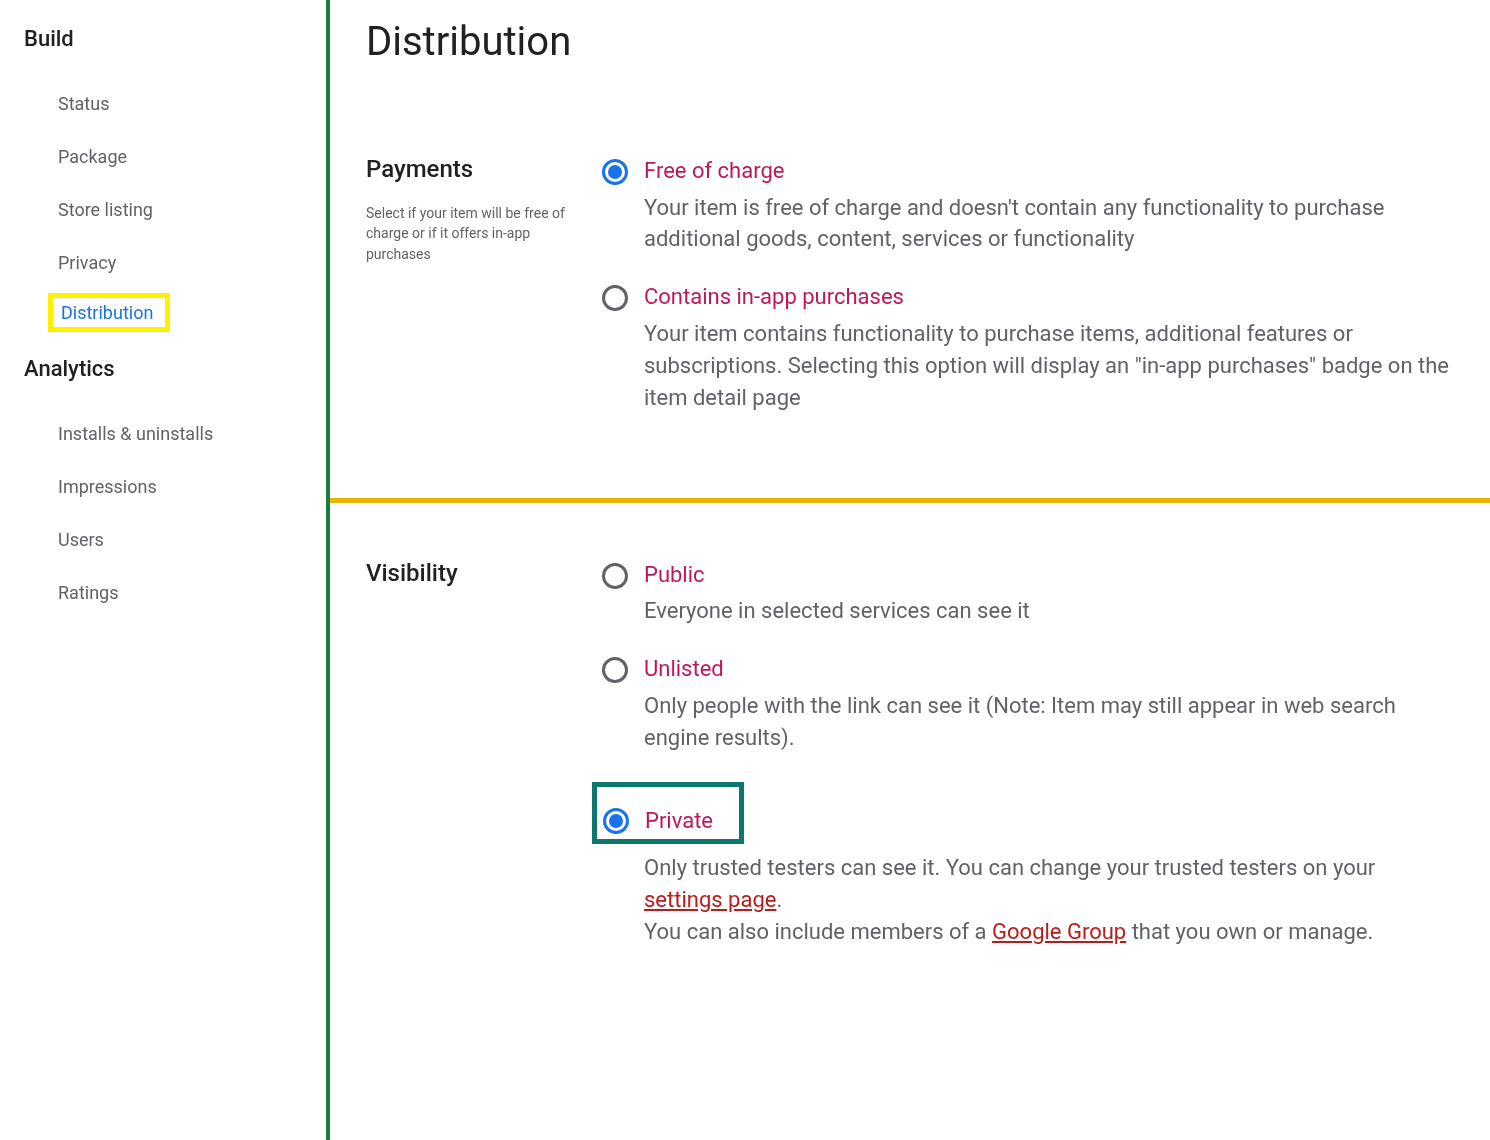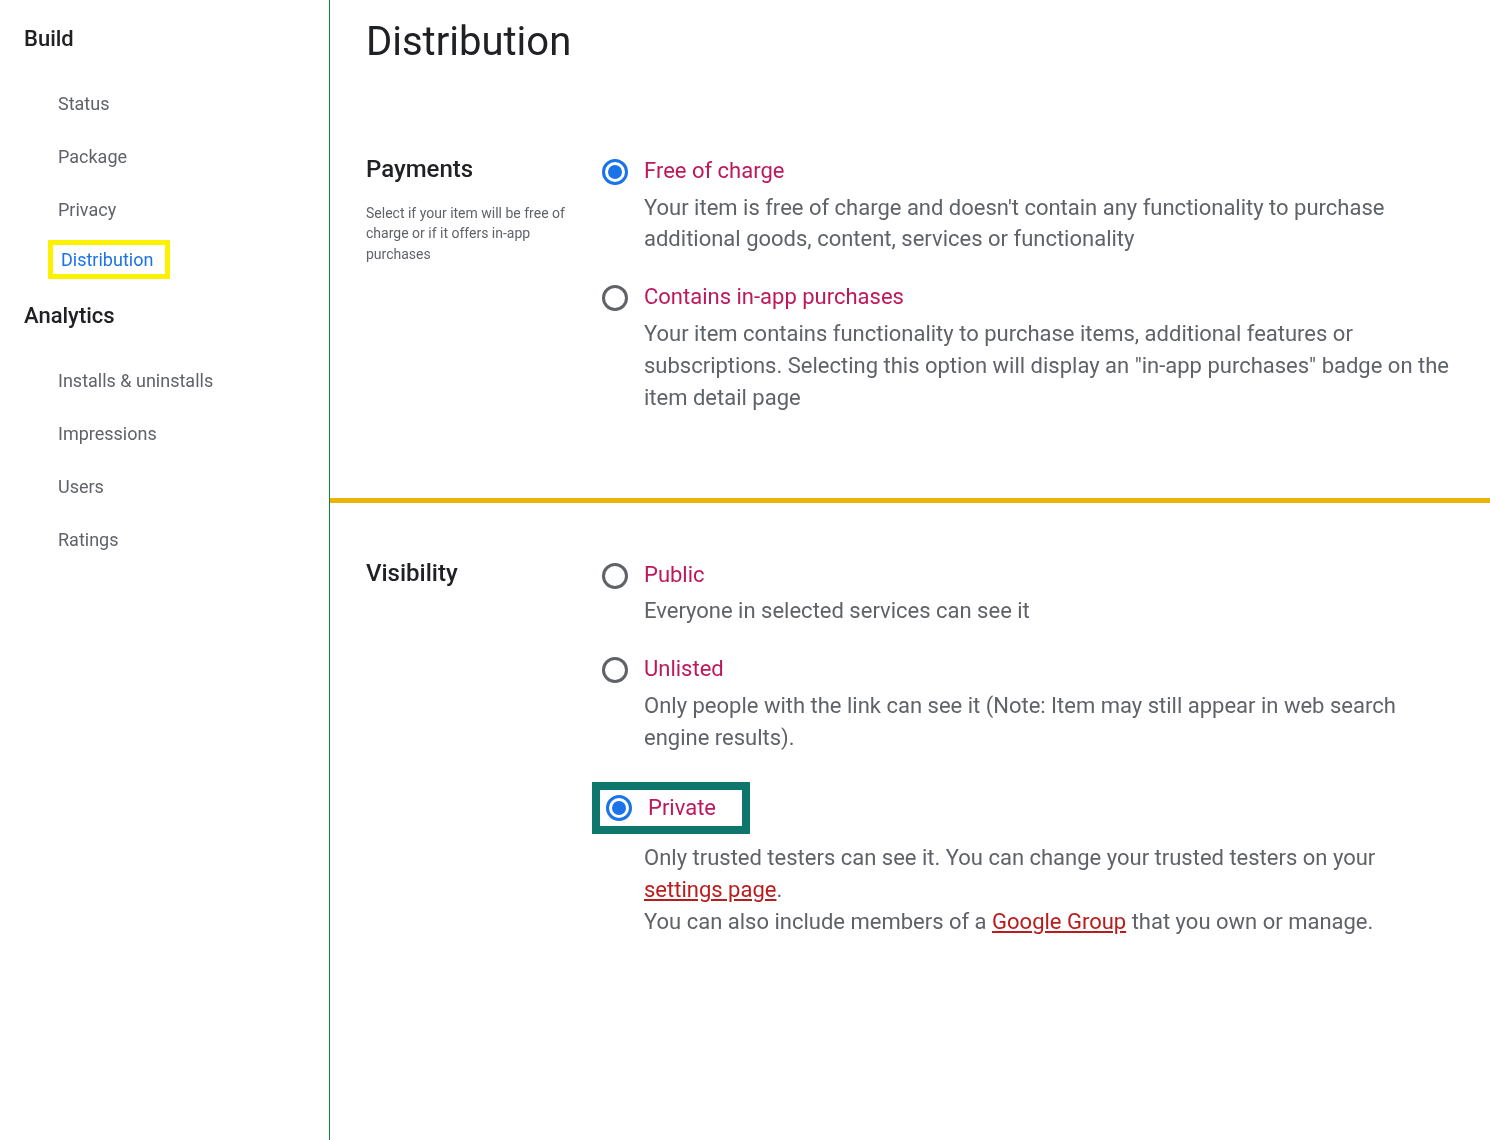--- a/index.html
+++ b/index.html
@@ -11,21 +11,21 @@
       font-family: 'Google Sans', Roboto, Arial, sans-serif;
       color: #202124;
       background: #fff;
       width: 1490px;
       display: flex;
       font-size: 22px;
     }
     .sidebar {
       width: 330px;
       padding: 20px 0 0 24px;
-      border-right: 1px solid #15803d;
+      border-right: 4px solid #15803d;
       min-height: 1140px;
       flex-shrink: 0;
     }
     .sidebar-heading {
       font-size: 22px;
       font-weight: 500;
       color: #202124;
       margin-bottom: 26px;
       margin-top: 6px;
     }
@@ -136,42 +136,43 @@
       font-size: 22px;
       color: #5f6368;
       line-height: 1.45;
     }
     .link {
       color: #b91c1c;
       text-decoration: underline;
       cursor: pointer;
     }
     .private-highlight {
-      border: 8px solid #0f766e;
+      border: 5px solid #0f766e;
       display: inline-flex;
       align-items: center;
       gap: 16px;
-      padding: 4px 26px 4px 6px;
+      padding: 20px 26px 4px 6px;
       margin-left: -10px;
       margin-bottom: 8px;
     }
     .private-highlight .radio {
       margin-top: 0;
     }
     .visibility-section {
       padding-top: 56px;
     }
   </style>
 </head>
 <body>
 
 <div class="sidebar">
   <div class="sidebar-heading">Build</div>
   <div class="sidebar-item">Status</div>
   <div class="sidebar-item">Package</div>
+  <div class="sidebar-item">Store listing</div>
   <div class="sidebar-item">Privacy</div>
   <div class="highlight-box">
     <div class="sidebar-item active">Distribution</div>
   </div>
 
   <div class="sidebar-heading" style="margin-top:20px;">Analytics</div>
   <div class="sidebar-item">Installs &amp; uninstalls</div>
   <div class="sidebar-item">Impressions</div>
   <div class="sidebar-item">Users</div>
   <div class="sidebar-item">Ratings</div>

